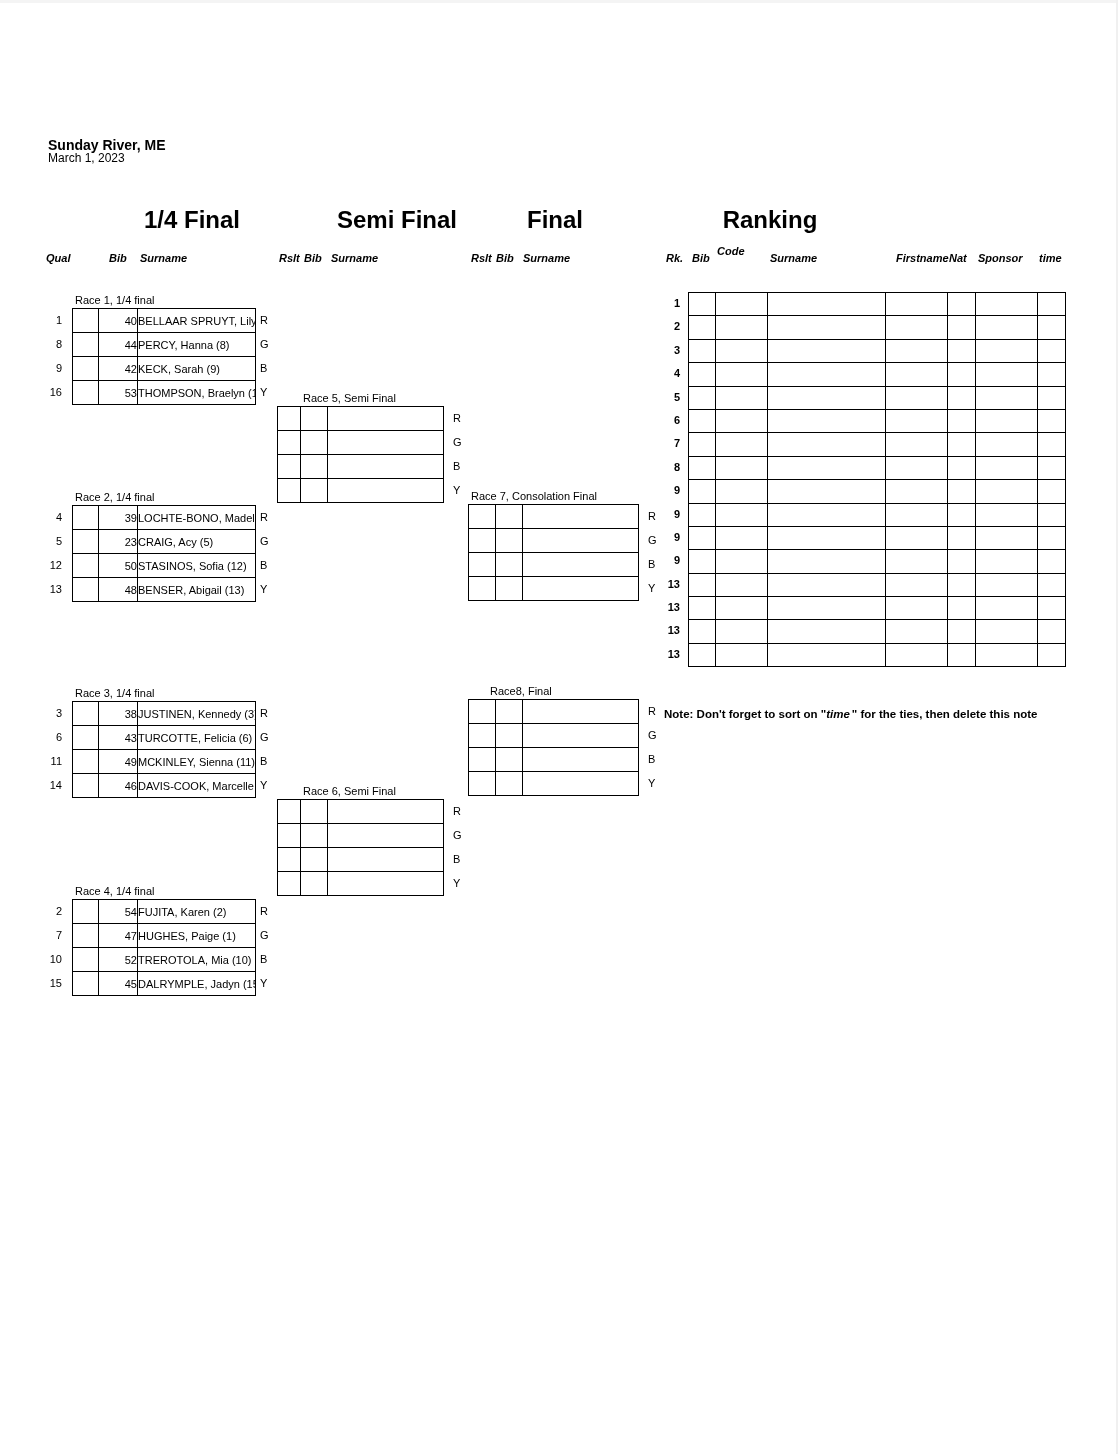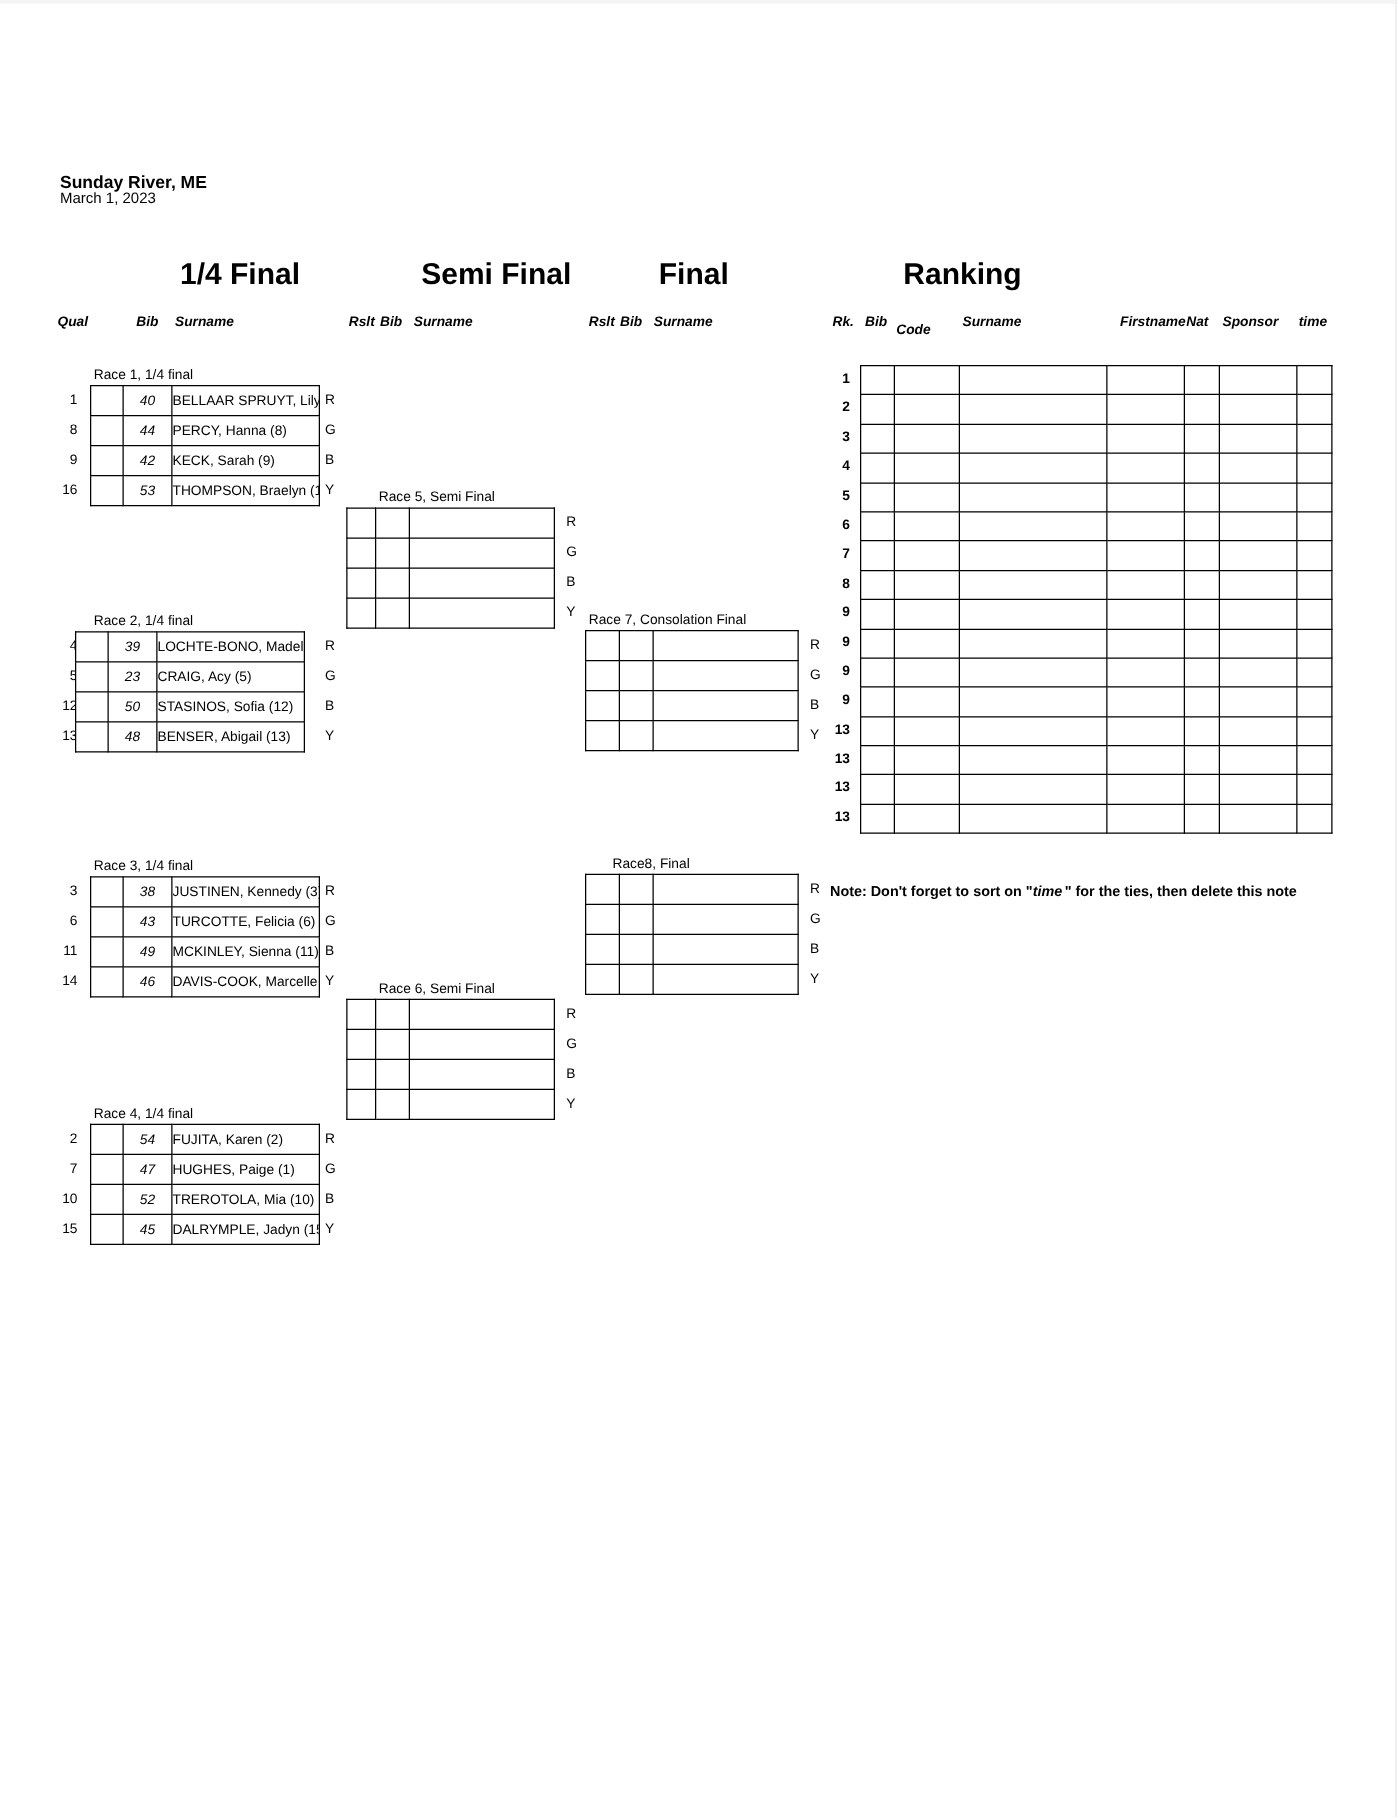--- a/index.html
+++ b/index.html
@@ -21,21 +21,21 @@
   .colhead { font-size:11px; font-weight:bold; font-style:italic; white-space:nowrap; }
 
   .racelabel { font-size:11px; white-space:nowrap; }
 
   table.race { border-collapse:collapse; table-layout:fixed; background:#fff; }
   table.race td { border:1px solid #000; font-size:11px; overflow:hidden; white-space:nowrap; padding:0; }
   table.race tr { height:24px; }
   table.qtr  { width:183px; }
   table.semi { width:166px; }
   table.fin  { width:170px; }
-  td.c-bib { text-align:center; padding-right:6px;font-style:italic; }
+  td.c-bib { text-align:right; padding-right:6px; }
   td.c-sur { padding-left:3px; }
 
   .qtr col.c1 { width:26px; }  .qtr col.c2 { width:39px; }  .qtr col.c3 { width:118px; }
   .semi col.c1 { width:23px; } .semi col.c2 { width:27px; } .semi col.c3 { width:116px; }
   .fin col.c1 { width:27px; }  .fin col.c2 { width:27px; }  .fin col.c3 { width:116px; }
 
   .sidecol { display:flex; flex-direction:column; font-size:11px; }
   .sidecol > div { height:24px; line-height:24px; }
   .qualcol { width:26px; text-align:right; }
   .lanecol { width:16px; text-align:left; }
@@ -71,21 +71,21 @@
   <div class="abs colhead" style="left:109px;top:252px">Bib</div>
   <div class="abs colhead" style="left:140px;top:252px">Surname</div>
   <div class="abs colhead" style="left:279px;top:252px">Rslt</div>
   <div class="abs colhead" style="left:304px;top:252px">Bib</div>
   <div class="abs colhead" style="left:331px;top:252px">Surname</div>
   <div class="abs colhead" style="left:471px;top:252px">Rslt</div>
   <div class="abs colhead" style="left:496px;top:252px">Bib</div>
   <div class="abs colhead" style="left:523px;top:252px">Surname</div>
   <div class="abs colhead" style="left:666px;top:252px">Rk.</div>
   <div class="abs colhead" style="left:692px;top:252px">Bib</div>
-  <div class="abs colhead" style="left:717px;top:258px">Code</div>
+  <div class="abs colhead" style="left:717px;top:245px">Code</div>
   <div class="abs colhead" style="left:770px;top:252px">Surname</div>
   <div class="abs colhead" style="left:896px;top:252px">Firstname</div>
   <div class="abs colhead" style="left:949px;top:252px">Nat</div>
   <div class="abs colhead" style="left:978px;top:252px">Sponsor</div>
   <div class="abs colhead" style="left:1039px;top:252px">time</div>
 
   <div class="abs racelabel" style="left:75px;top:294px">Race 1, 1/4 final</div>
   <div class="abs sidecol qualcol" style="left:36px;top:308px">
     <div>1</div>
     <div>8</div>
@@ -128,21 +128,21 @@
     <div>Y</div>
   </div>
 
   <div class="abs racelabel" style="left:75px;top:491px">Race 2, 1/4 final</div>
   <div class="abs sidecol qualcol" style="left:36px;top:505px">
     <div>4</div>
     <div>5</div>
     <div>12</div>
     <div>13</div>
   </div>
-  <table class="abs race qtr" style="left:60px;top:505px">
+  <table class="abs race qtr" style="left:72px;top:505px">
     <colgroup>
         <col class="c1">
         <col class="c2">
         <col class="c3">
       </colgroup>
     <tbody>
         <tr>
       <td class="c-rslt"></td>
       <td class="c-bib">39</td>
       <td class="c-sur">LOCHTE-BONO, Madeleine (4)</td>

